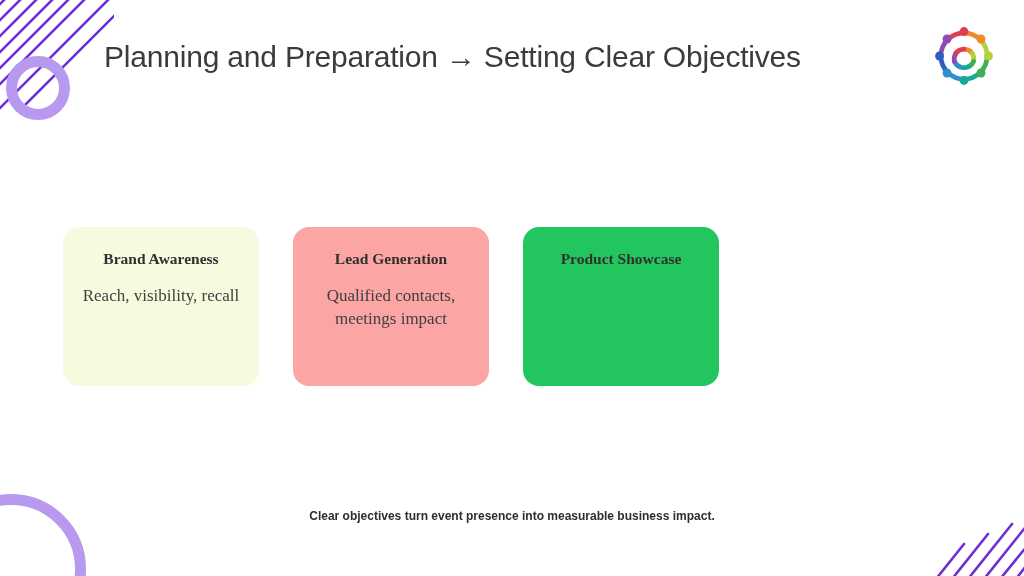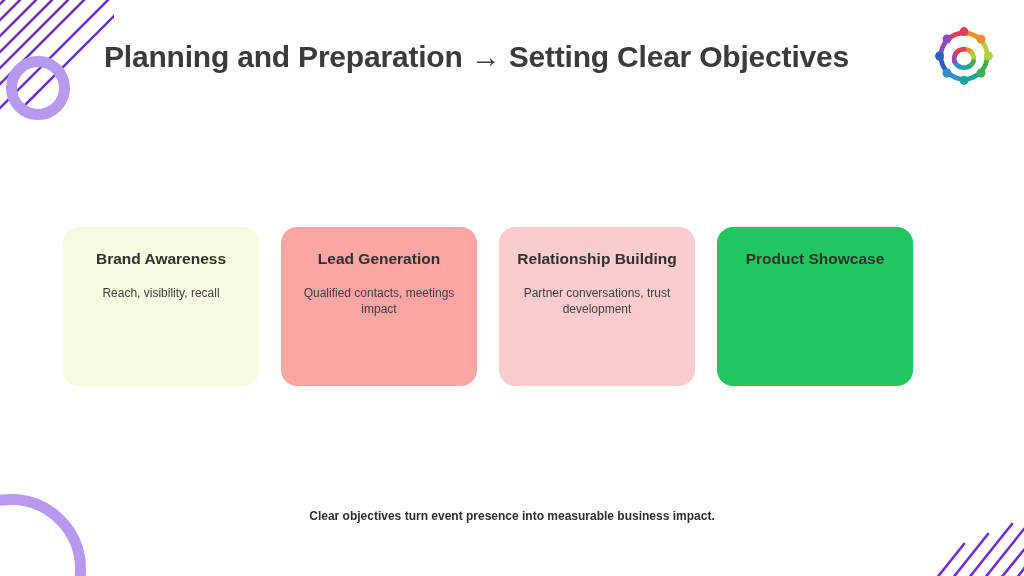--- a/index.html
+++ b/index.html
@@ -62,63 +62,64 @@
     top: 0;
     width: 1024px;
     height: 120px;
   }
   #page-title {
     position: absolute;
     left: 104px;
     top: 40px;
     width: 820px;
     font-size: 30px;
-    font-weight: bold;
+    font-weight: normal;
     color: #3b3b3b;
     letter-spacing: -0.2px;
     white-space: nowrap;
   }
   #brand-logo {
     position: absolute;
     left: 930px;
     top: 22px;
     width: 68px;
     height: 68px;
   }
 
   
   #cards-row {
     position: absolute;
     left: 63px;
     top: 227px;
     width: 900px;
     height: 159px;
     display: flex;
-    gap: 22px;
+    gap: 34px;
+    font-family: Liberation Serif, serif;
   }
   .card {
     width: 196px;
     height: 159px;
     border-radius: 16px;
     box-sizing: border-box;
     padding: 22px 12px 12px 12px;
     display: flex;
     flex-direction: column;
     align-items: center;
   }
   .card-title {
     font-size: 15.5px;
     font-weight: bold;
     color: #31302f;
     text-align: center;
     line-height: 1.28;
   }
   .card-desc {
     margin-top: 16px;
-    font-size: 12px;
+    font-size: 17px;
     font-weight: normal;
     color: #3f3f3f;
     text-align: center;
     line-height: 1.35;
   }
 
   
   #footer-note {
     position: absolute;
     left: 0;
@@ -202,24 +203,20 @@
     <div class="card" style="background: rgb(246, 250, 223);">
       <div class="card-title">Brand Awareness</div>
       <div class="card-desc">Reach, visibility, recall</div>
     </div>
 
     <div class="card" style="background: #fca5a5;">
       <div class="card-title">Lead Generation</div>
       <div class="card-desc">Qualified contacts, meetings impact</div>
     </div>
 
-    <div class="card" style="background: rgb(249, 204, 206);">
-      <div class="card-title">Relationship Building</div>
-      <div class="card-desc">Partner conversations, trust development</div>
-    </div>
 
     <div class="card" style="background: #22c55e;">
       <div class="card-title">Product Showcase</div>
     </div>
 
   </div>
 
   <div id="footer-note">Clear objectives turn event presence into measurable business impact.</div>
 
 </div>

